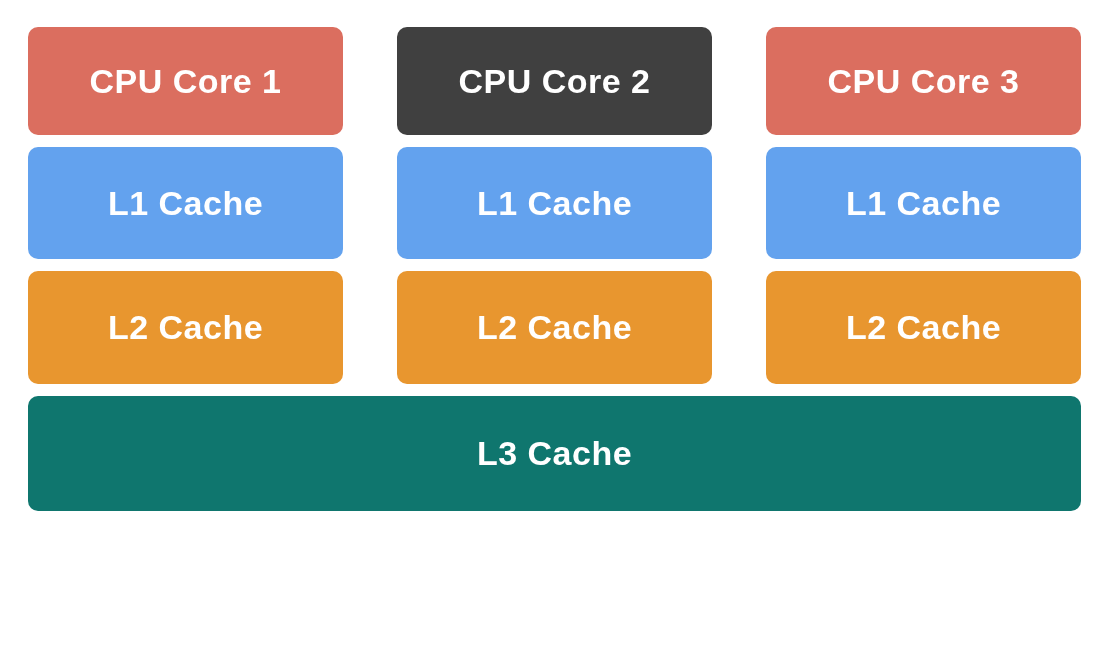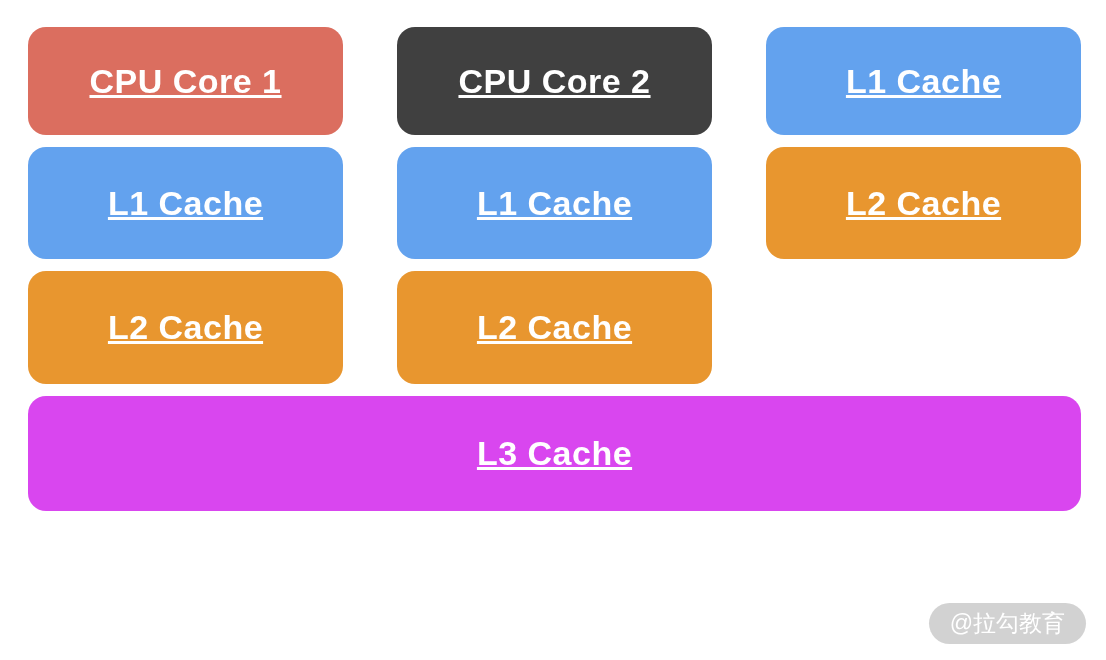--- a/index.html
+++ b/index.html
@@ -20,30 +20,29 @@
     left: 28px;
     top: 27px;
     width: 1053px;
     display: grid;
     grid-template-columns: repeat(3, 1fr);
     grid-template-rows: 108px 112px 113px 115px 115px;
     column-gap: 54px;
     row-gap: 12px;
   }
   .box {
-    border-radius: 18px;
+    border-radius: 10px;
     display: flex;
     align-items: center;
     justify-content: center;
     color: #ffffff;
     font-size: 34px;
     font-weight: 600;
     letter-spacing: 0.5px;
     user-select: none;
-    text-decoration: underline;
   }
   .span-all {
     grid-column: 1 / -1;
   }
   .watermark {
     position: absolute;
     right: 20px;
     bottom: 16px;
     height: 41px;
     padding: 0 21px;
@@ -57,28 +56,28 @@
   }
 </style>
 </head>
 <body>
 
 <div class="stage">
   <div class="grid">
 
     <div class="box" style="background: rgb(219, 110, 95);">CPU Core 1</div>
     <div class="box" style="background: #404040;">CPU Core 2</div>
+    <div class="box" style="background: rgb(219, 110, 95);">CPU Core 3</div>
 
     <div class="box" style="background: rgb(99, 162, 238);">L1 Cache</div>
     <div class="box" style="background: rgb(99, 162, 238);">L1 Cache</div>
     <div class="box" style="background: rgb(99, 162, 238);">L1 Cache</div>
 
     <div class="box" style="background: rgb(232, 150, 47);">L2 Cache</div>
     <div class="box" style="background: rgb(232, 150, 47);">L2 Cache</div>
     <div class="box" style="background: rgb(232, 150, 47);">L2 Cache</div>
 
-    <div class="box span-all" style="background: #d946ef;">L3 Cache</div>
+    <div class="box span-all" style="background: #0f766e;">L3 Cache</div>
 
 
   </div>
 
-  <div class="watermark" style="background: rgba(206, 206, 206, 0.92);">@拉勾教育</div>
 </div>
 
 </body></html>

